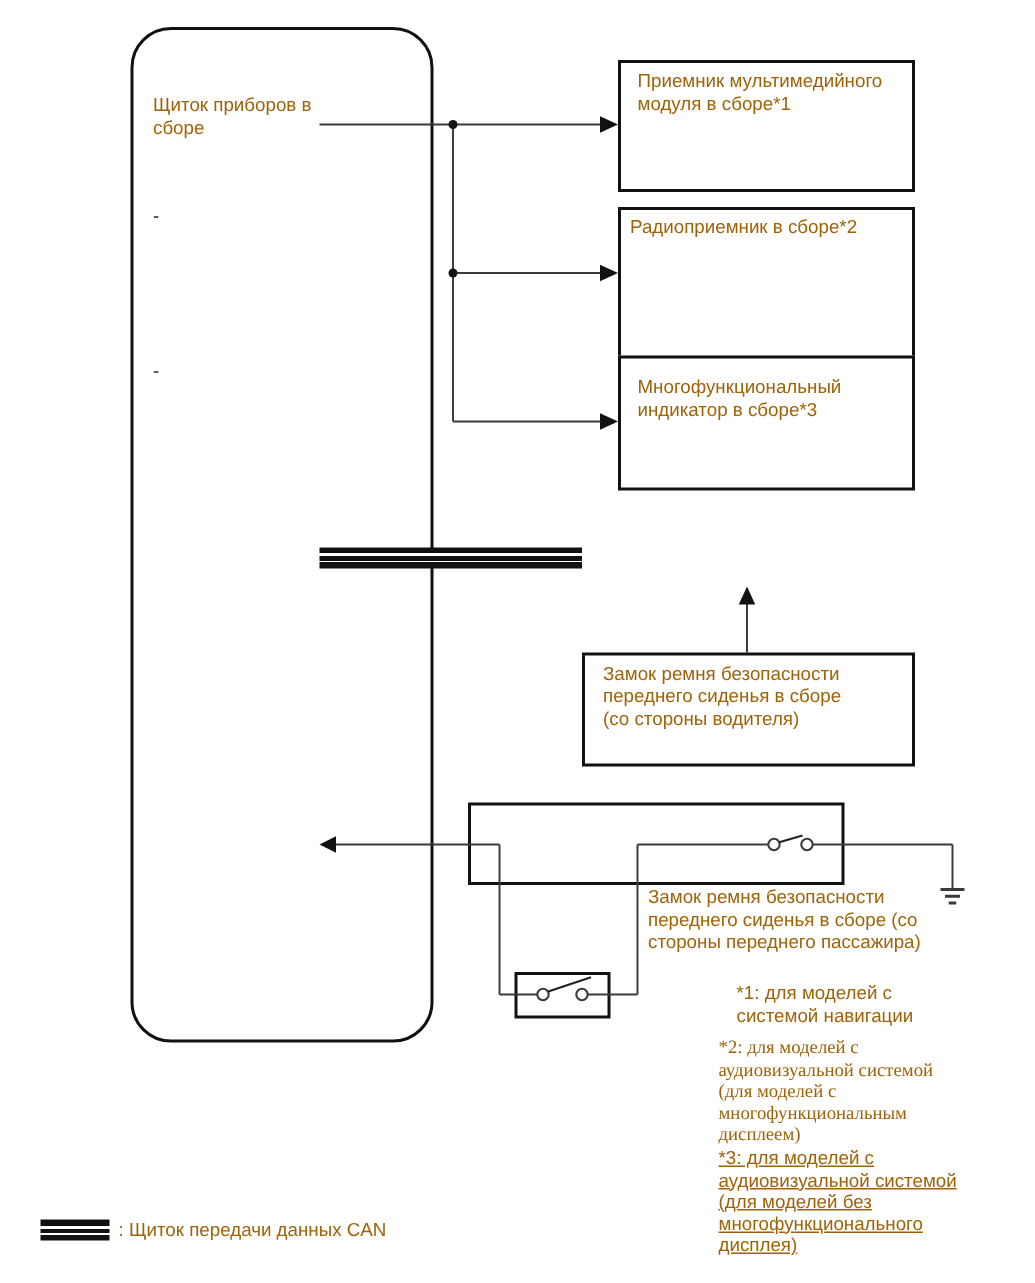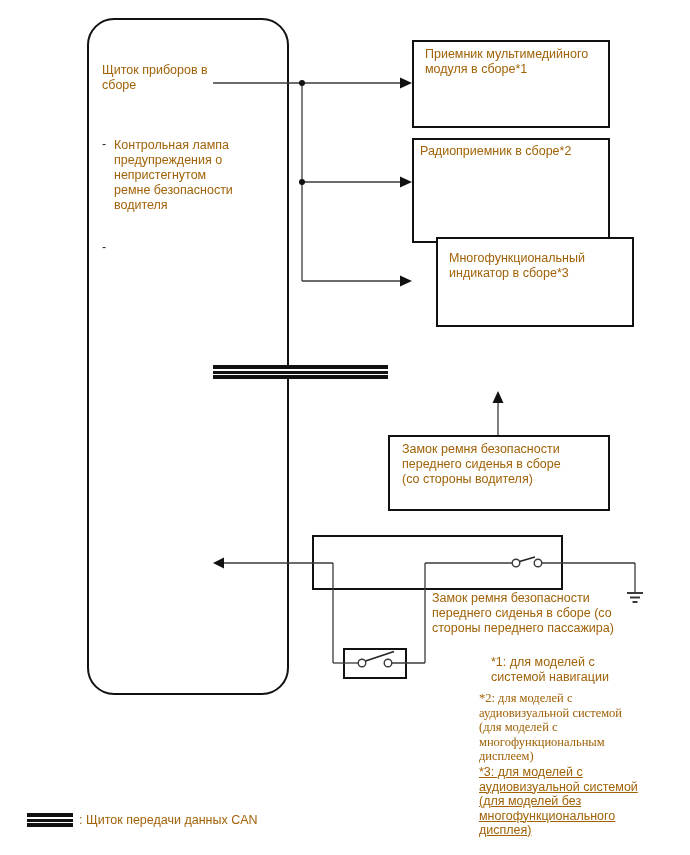--- a/index.html
+++ b/index.html
@@ -53,41 +53,36 @@
 </head>
 <body>
 
 <div id="stage">
 
   <div class="box" style="left:43px; top:18px; width:202px; height:677px; border-radius:27px;margin-left:44px;">
     <div class="abs txt" style="left:13px; top:43px; width:142px;">Щиток приборов в
 сборе</div>
     <div class="abs bullet" style="left:13px; top:118px; width:146px;">
       <span class="dash">-</span>
-      <div class="txt">Контрольная лампа
-предупреждения о
-непристегнутом
-ремне безопасности
-водителя</div>
     </div>
     <div class="abs bullet" style="left:13px; top:221px; width:146px;">
       <span class="dash">-</span>
     </div>
   </div>
 
   <div class="box" style="left:412px; top:40px; width:198px; height:88px; padding:5px 11px;">
     <div class="txt">Приемник мультимедийного
 модуля в сборе*1</div>
   </div>
 
   <div class="box" style="left:412px; top:138px; width:198px; height:105px; padding:4px 6px;">
     <div class="txt">Радиоприемник в сборе*2</div>
   </div>
 
-  <div class="box" style="left:412px; top:237px; width:198px; height:90px; padding:12px 11px;margin-left:24px;">
+  <div class="box" style="left:412px; top:237px; width:198px; height:90px; padding:12px 11px;">
     <div class="txt">Многофункциональный
 индикатор в сборе*3</div>
   </div>
 
 
   <div class="box" style="left:388px; top:435px; width:222px; height:76px; padding:5px 12px;">
     <div class="txt">Замок ремня безопасности
 переднего сиденья в сборе
 (со стороны водителя)</div>
   </div>

